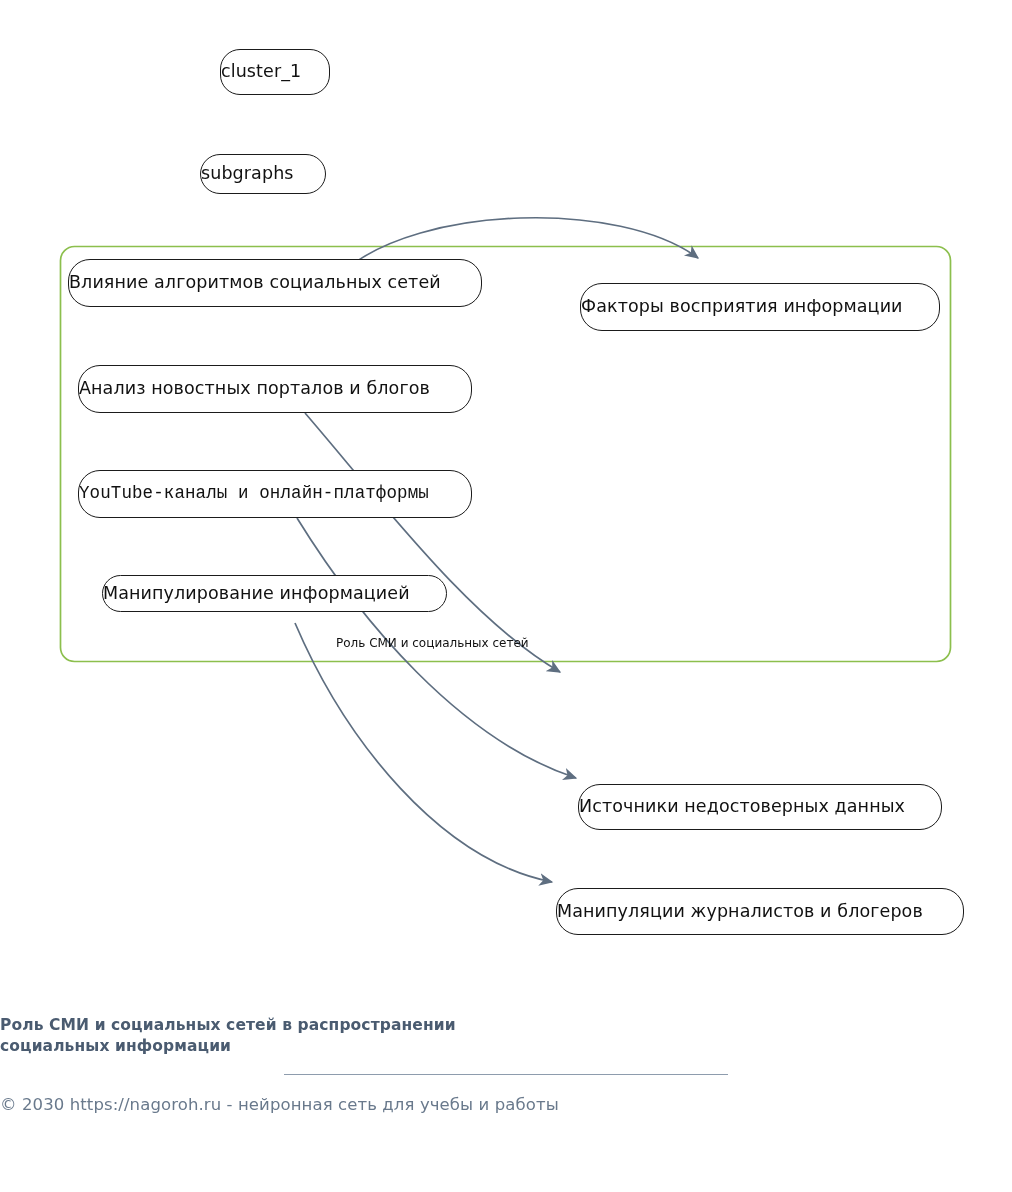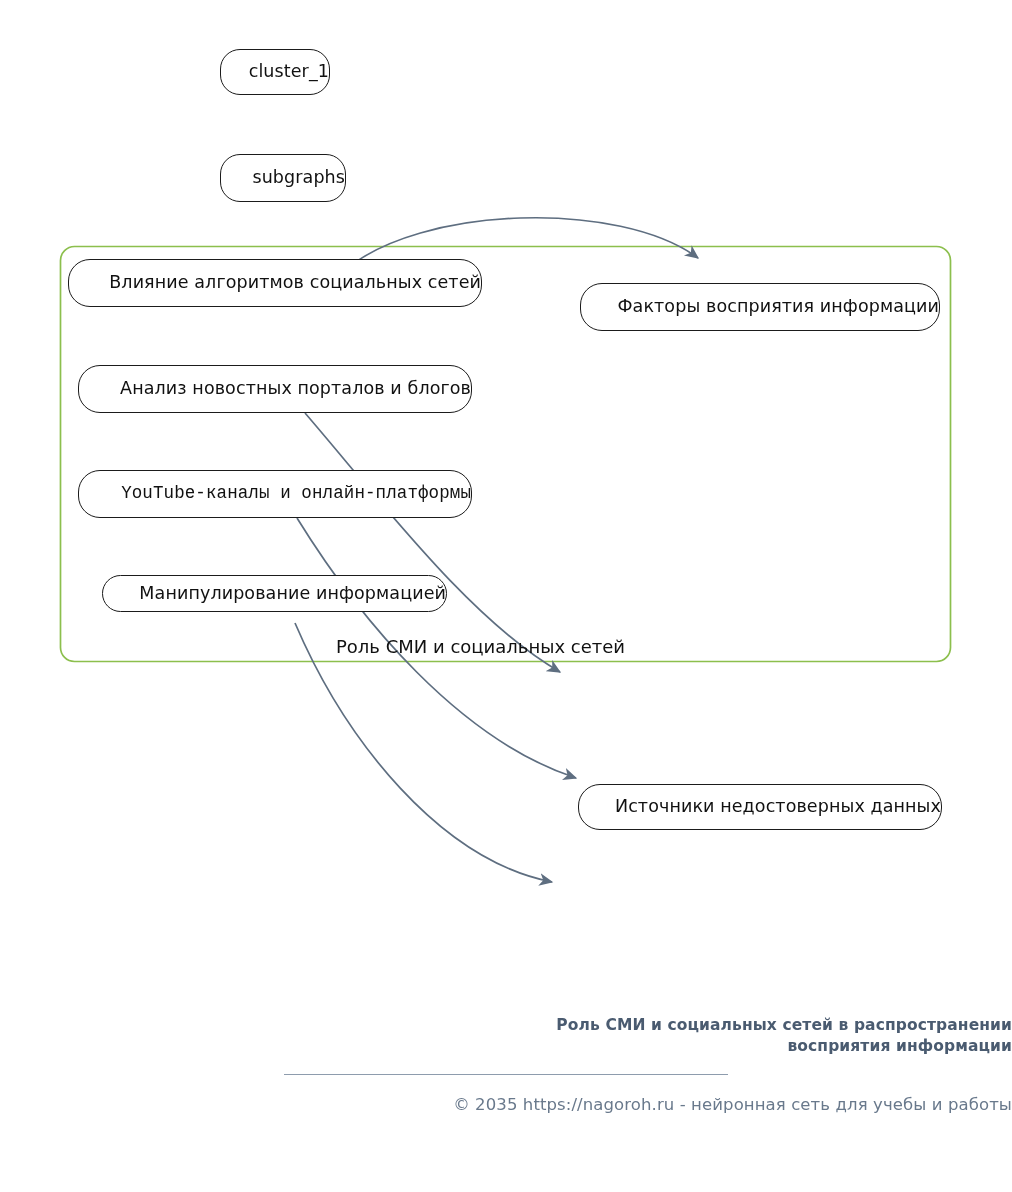--- a/index.html
+++ b/index.html
@@ -35,66 +35,66 @@
 
   
   .node {
     position: absolute;
     box-sizing: border-box;
     background: #ffffff;
     border: 1.6px solid #1b1b1b;
     border-radius: 22px;
     display: flex;
     align-items: center;
-    justify-content: flex-end;
+    justify-content: flex-start;
     color: #111111;
     font-size: 17.5px;
     line-height: 1;
     white-space: nowrap;
     letter-spacing: 0.1px;
     z-index: 5;
   }
 
   .node-small {
     font-size: 17.5px;
     border-radius: 20px;
   }
 
   
   #node-cluster1      { left: 220px; top:  49px; width: 110px; height: 46px; }
-  #node-subgraphs     { left: 220px; top: 154px; width: 126px; height: 48px; }
+  #node-subgraphs     { left: 200px; top: 154px; width: 126px; height: 40px; }
 
   #node-algorithms    { left:  68px; top: 259px; width: 414px; height: 48px; }
   #node-portals       { left:  78px; top: 365px; width: 394px; height: 48px; }
   #node-youtube       { left:  78px; top: 470px; width: 394px; height: 48px; font-family: Liberation Mono, monospace; }
   #node-manipulation  { left: 102px; top: 575px; width: 345px; height: 37px; }
 
   #node-factors       { left: 580px; top: 259px; width: 360px; height: 48px; margin-top: 24px; }
   #node-methods       { left: 564px; top: 679px; width: 394px; height: 45px; }
   #node-sources       { left: 578px; top: 784px; width: 364px; height: 46px; }
   #node-journalists   { left: 556px; top: 888px; width: 408px; height: 47px; }
 
   
   #cluster-label {
     position: absolute;
     left: 336px;
     top: 636px;
-    font-size: 18px;
+    font-size: 12px;
     color: #111111;
     white-space: nowrap;
     z-index: 4;
   }
 
   
   #footer {
     position: absolute;
     left: 0;
     top: 1015px;
     width: 1012px;
-    text-align: right;
+    text-align: left;
     z-index: 6;
   }
   #footer-title {
     font-size: 15.5px;
     font-weight: bold;
     color: #4a5b70;
     line-height: 1.35;
     letter-spacing: 0.1px;
   }
   #footer-rule {
@@ -163,23 +163,26 @@
 
   <div class="node" id="node-factors">
     <span>Факторы восприятия информации</span>
   </div>
 
 
   <div class="node" id="node-sources">
     <span>Источники недостоверных данных</span>
   </div>
 
+  <div class="node" id="node-journalists">
+    <span>Манипуляции журналистов и блогеров</span>
+  </div>
 
   <div id="footer">
     <div id="footer-title">
       <div>Роль СМИ и социальных сетей в распространении</div>
-      <div>восприятия информации</div>
+      <div>социальных информации</div>
     </div>
     <div id="footer-rule"></div>
-    <div id="footer-copyright">© 2035 https://nagoroh.ru - нейронная сеть для учебы и работы</div>
+    <div id="footer-copyright">© 2030 https://nagoroh.ru - нейронная сеть для учебы и работы</div>
   </div>
 
 </div>
 
 </body></html>

